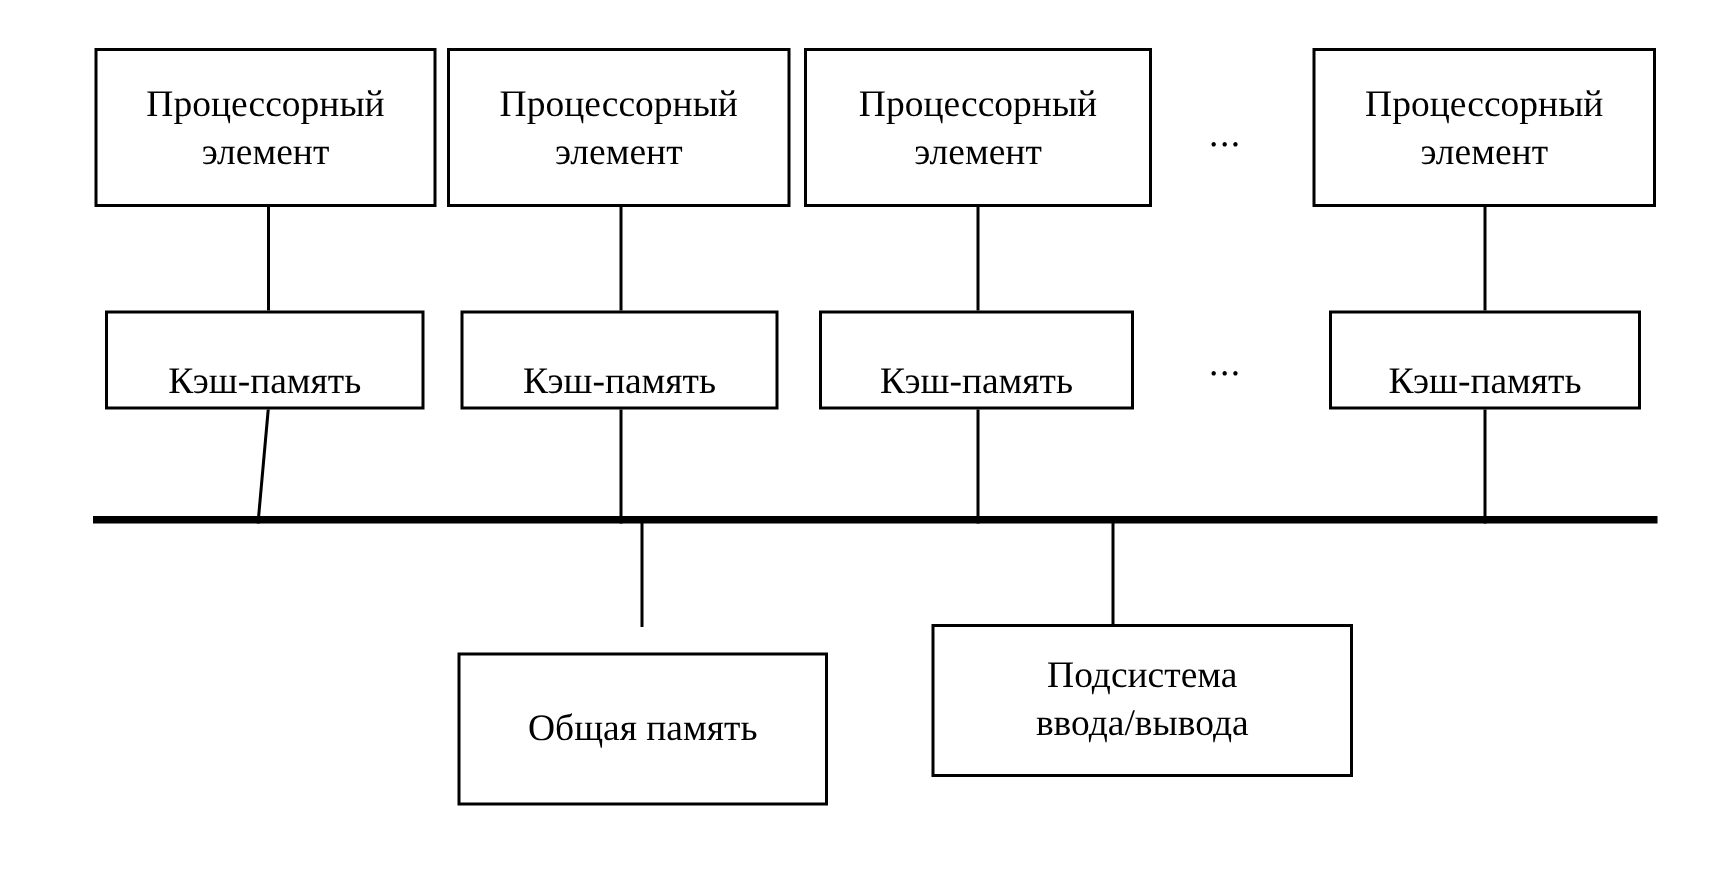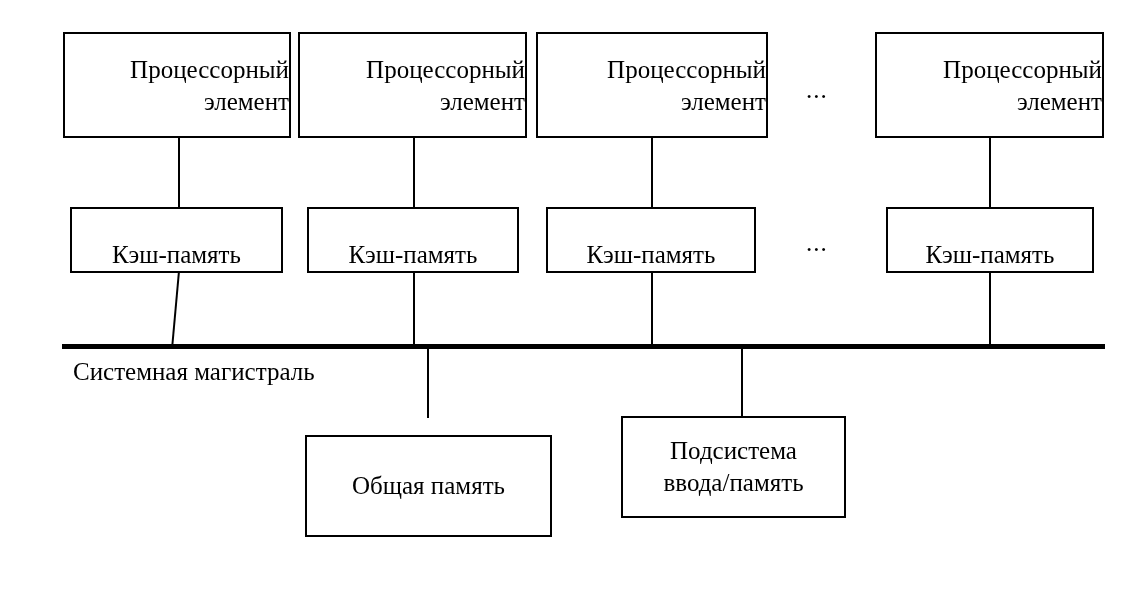--- a/index.html
+++ b/index.html
@@ -30,21 +30,20 @@
     line-height: 1.28;
     z-index: 3;
   }
   .node .line-1, .node .line-2 {
     display: block;
     white-space: nowrap;
   }
   .pe-node {
     font-size: 25px;
     padding-top: 2px;
-    align-items: flex-end;
   }
   .cache-node {
     font-size: 25px;
     justify-content: flex-end;
   }
   .bottom-node {
     font-size: 25px;
   }
   .connector {
     position: absolute;
@@ -129,27 +128,26 @@
 
   <svg class="connector-slanted" style="left:160px; top:271px; width:30px; height:78px;" viewBox="0 0 30 78">
     <line x1="19" y1="0" x2="12" y2="78" stroke="#000000" stroke-width="2"></line>
   </svg>
   <div class="connector" style="left:413px; top:271px; height:78px;"></div>
   <div class="connector" style="left:651px; top:271px; height:78px;"></div>
   <div class="connector" style="left:989px; top:271px; height:78px;"></div>
 
   <div class="bus" style="left:62px; top:344px; width:1043px;"></div>
 
-  <div class="bus-label" style="left:73px; top:358px;">Системная магистраль</div>
 
   <div class="connector" style="left:427px; top:348px; height:70px;"></div>
   <div class="connector" style="left:741px; top:348px; height:70px;"></div>
 
   <div class="node bottom-node" style="left:305px; top:416px; width:247px; height:102px;margin-top:19px;">
     <span class="line-1">Общая память</span>
   </div>
 
-  <div class="node bottom-node" style="left:621px; top:416px; width:225px; height:102px;">
+  <div class="node bottom-node" style="left:621px; top:416px; width:281px; height:102px;">
     <span class="line-1">Подсистема</span>
-    <span class="line-2">ввода/память</span>
+    <span class="line-2">ввода/вывода</span>
   </div>
 
 </div>
 
 </body></html>

